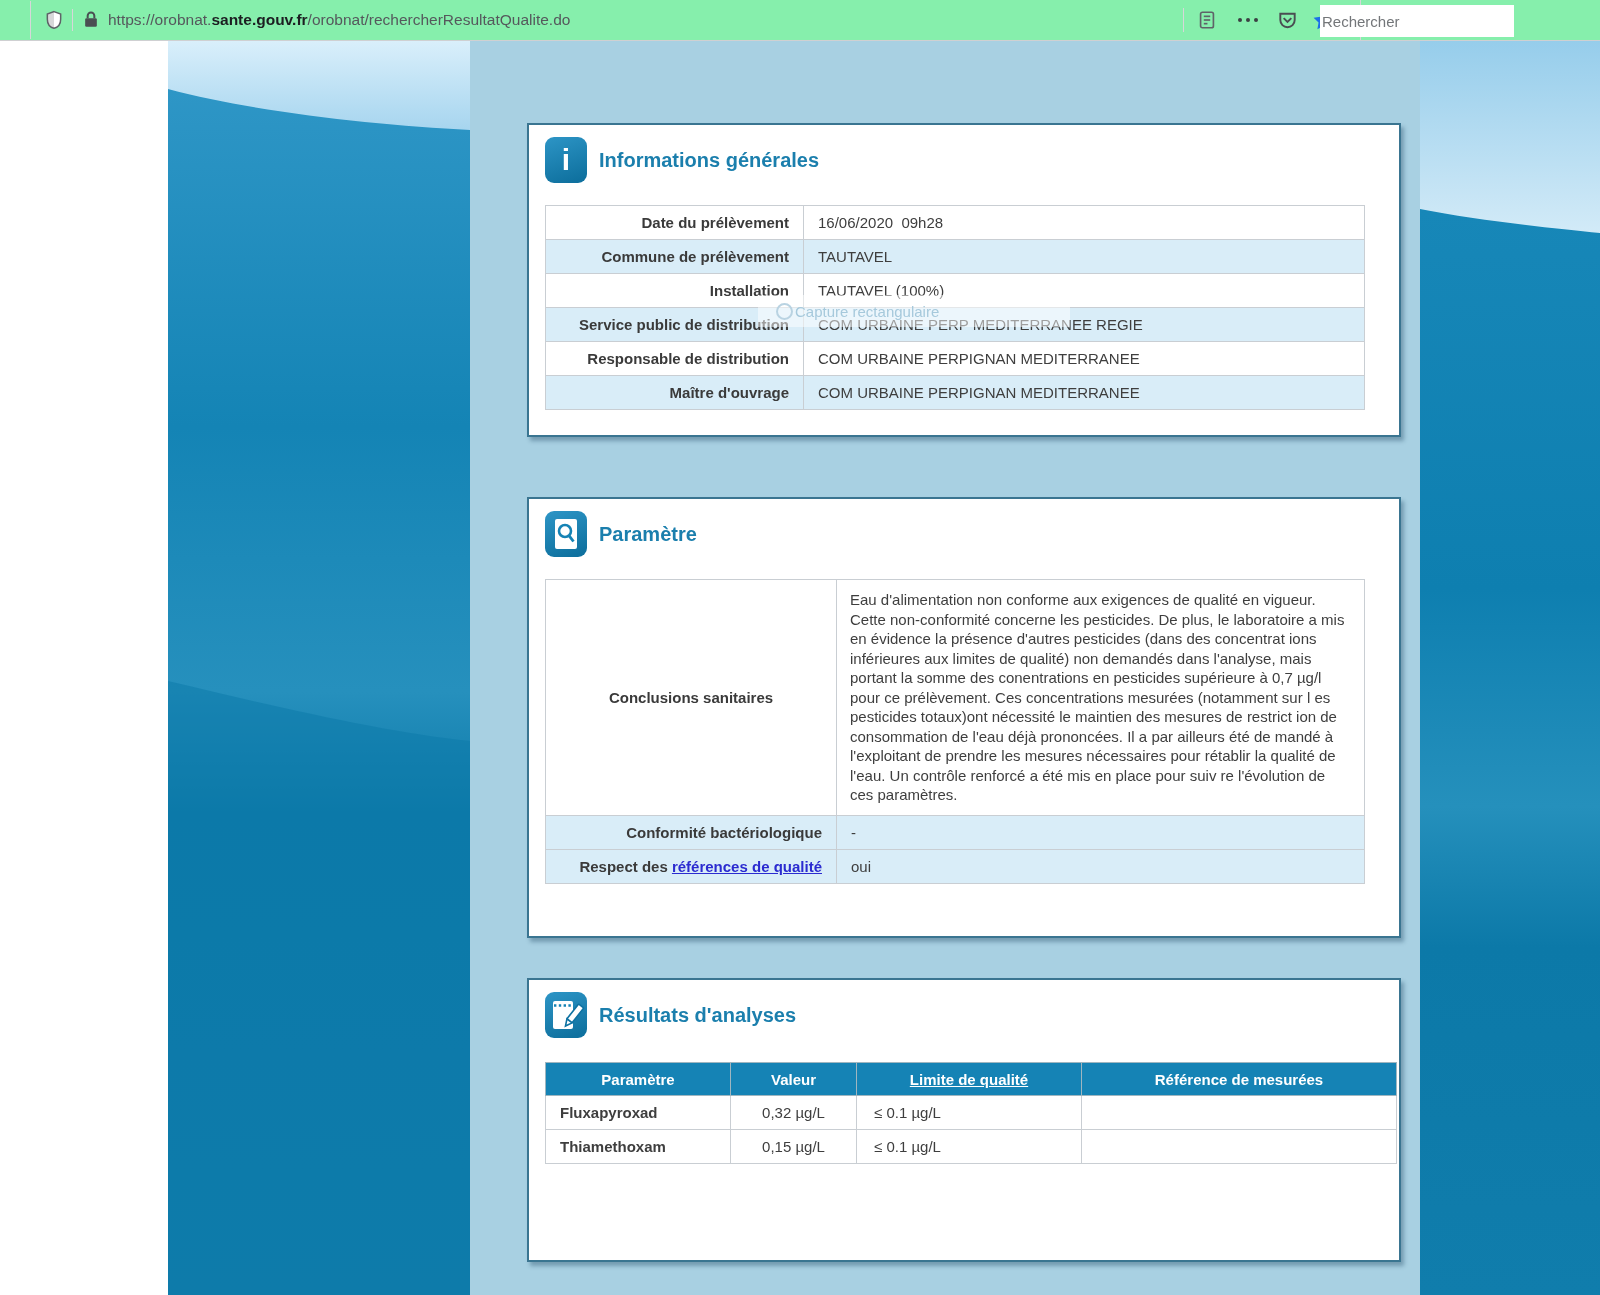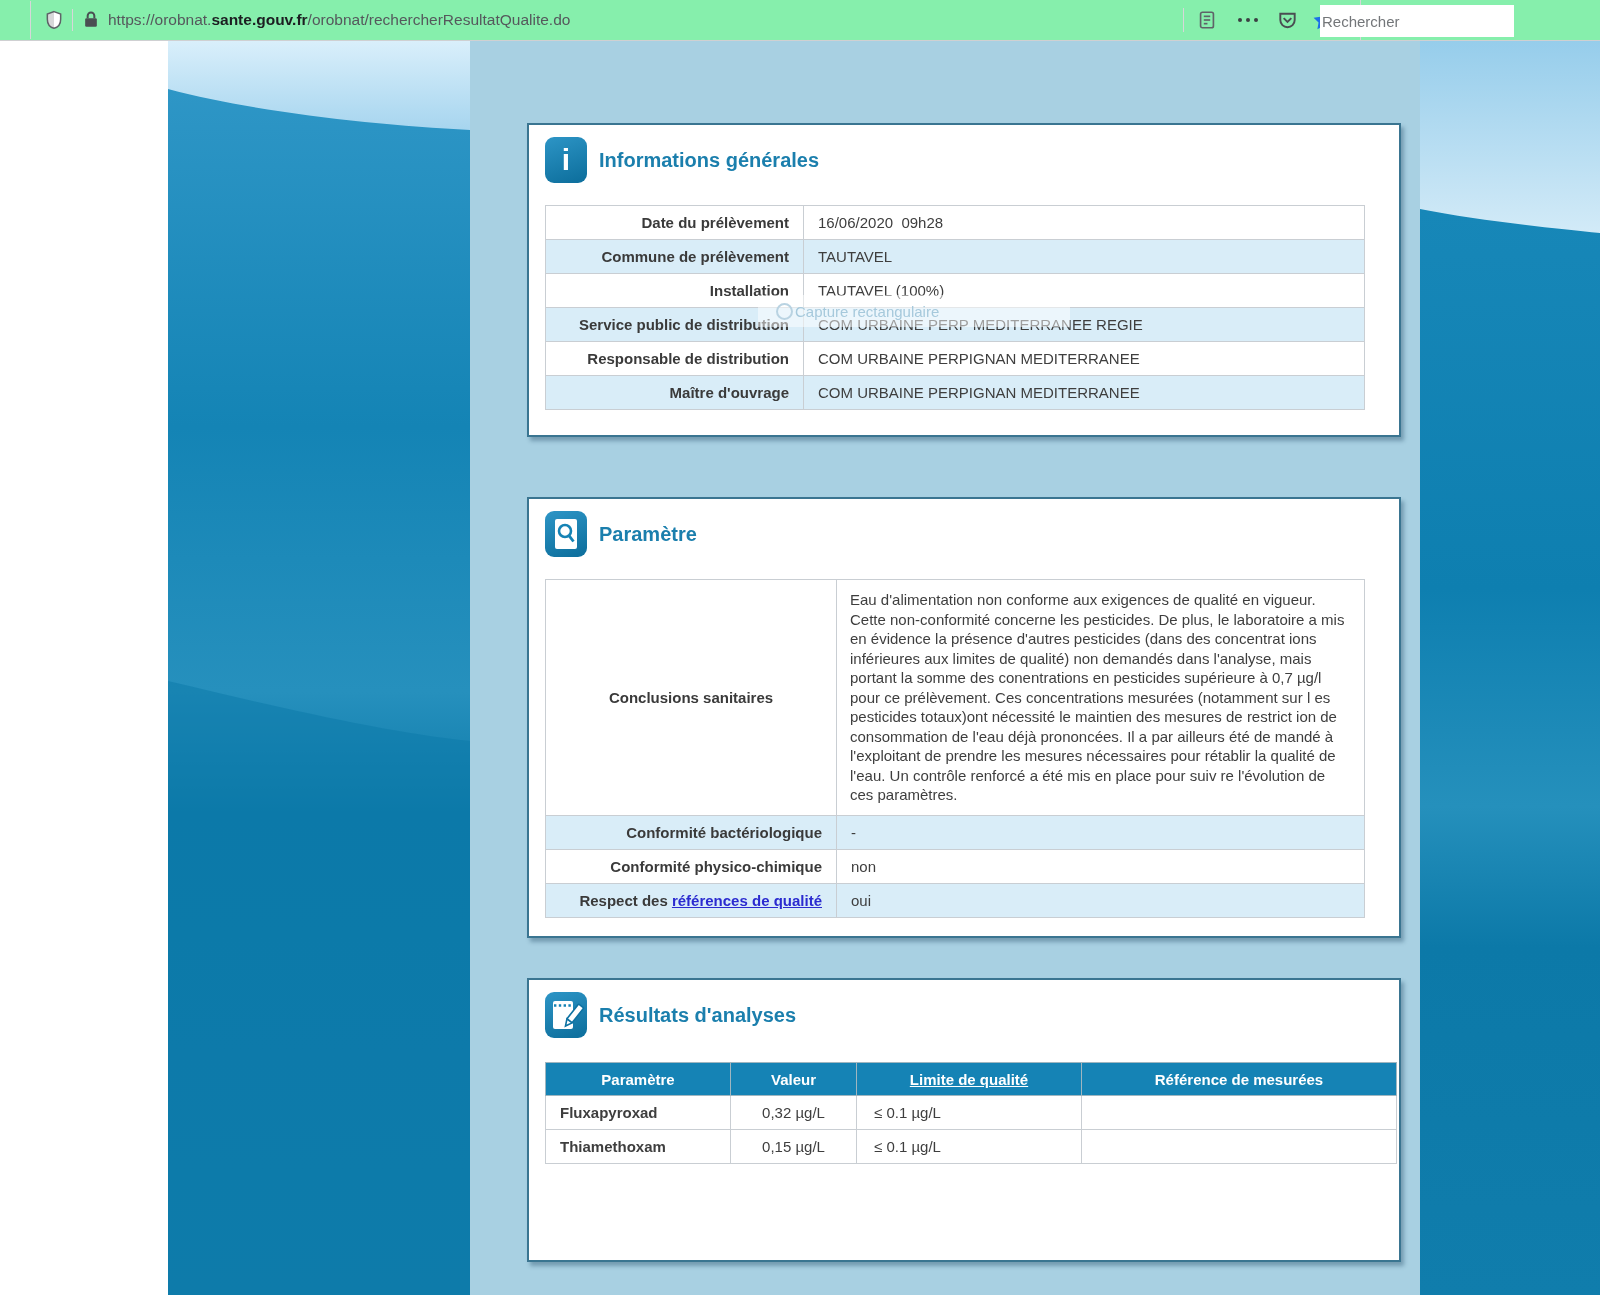--- a/index.html
+++ b/index.html
@@ -229,24 +229,20 @@
     </div>
     <table class="kv kv2">
       <tbody>
         <tr style="background:#fff;">
           <th class="center">Conclusions sanitaires</th>
           <td class="para">Eau d'alimentation non conforme aux exigences de qualité en vigueur. Cette non-conformité concerne les pesticides. De plus, le laboratoire a mis en évidence la présence d'autres pesticides (dans des concentrat ions inférieures aux limites de qualité) non demandés dans l'analyse, mais portant la somme des conentrations en pesticides supérieure à 0,7 µg/l pour ce prélèvement. Ces concentrations mesurées (notamment sur l es pesticides totaux)ont nécessité le maintien des mesures de restrict ion de consommation de l'eau déjà prononcées. Il a par ailleurs été de mandé à l'exploitant de prendre les mesures nécessaires pour rétablir la qualité de l'eau. Un contrôle renforcé a été mis en place pour suiv re l'évolution de ces paramètres.</td>
         </tr>
         <tr>
           <th>Conformité bactériologique</th>
           <td>-</td>
-        </tr>
-        <tr style="background:#fff;">
-          <th>Conformité physico-chimique</th>
-          <td>non</td>
         </tr>
         <tr style="background:#d9edf8;">
           <th><span>Respect des </span><a class="qlink">références de qualité</a></th>
           <td>oui</td>
         </tr>
       </tbody>
     </table>
   </div>
 
   <div class="card" id="card-resultats">

